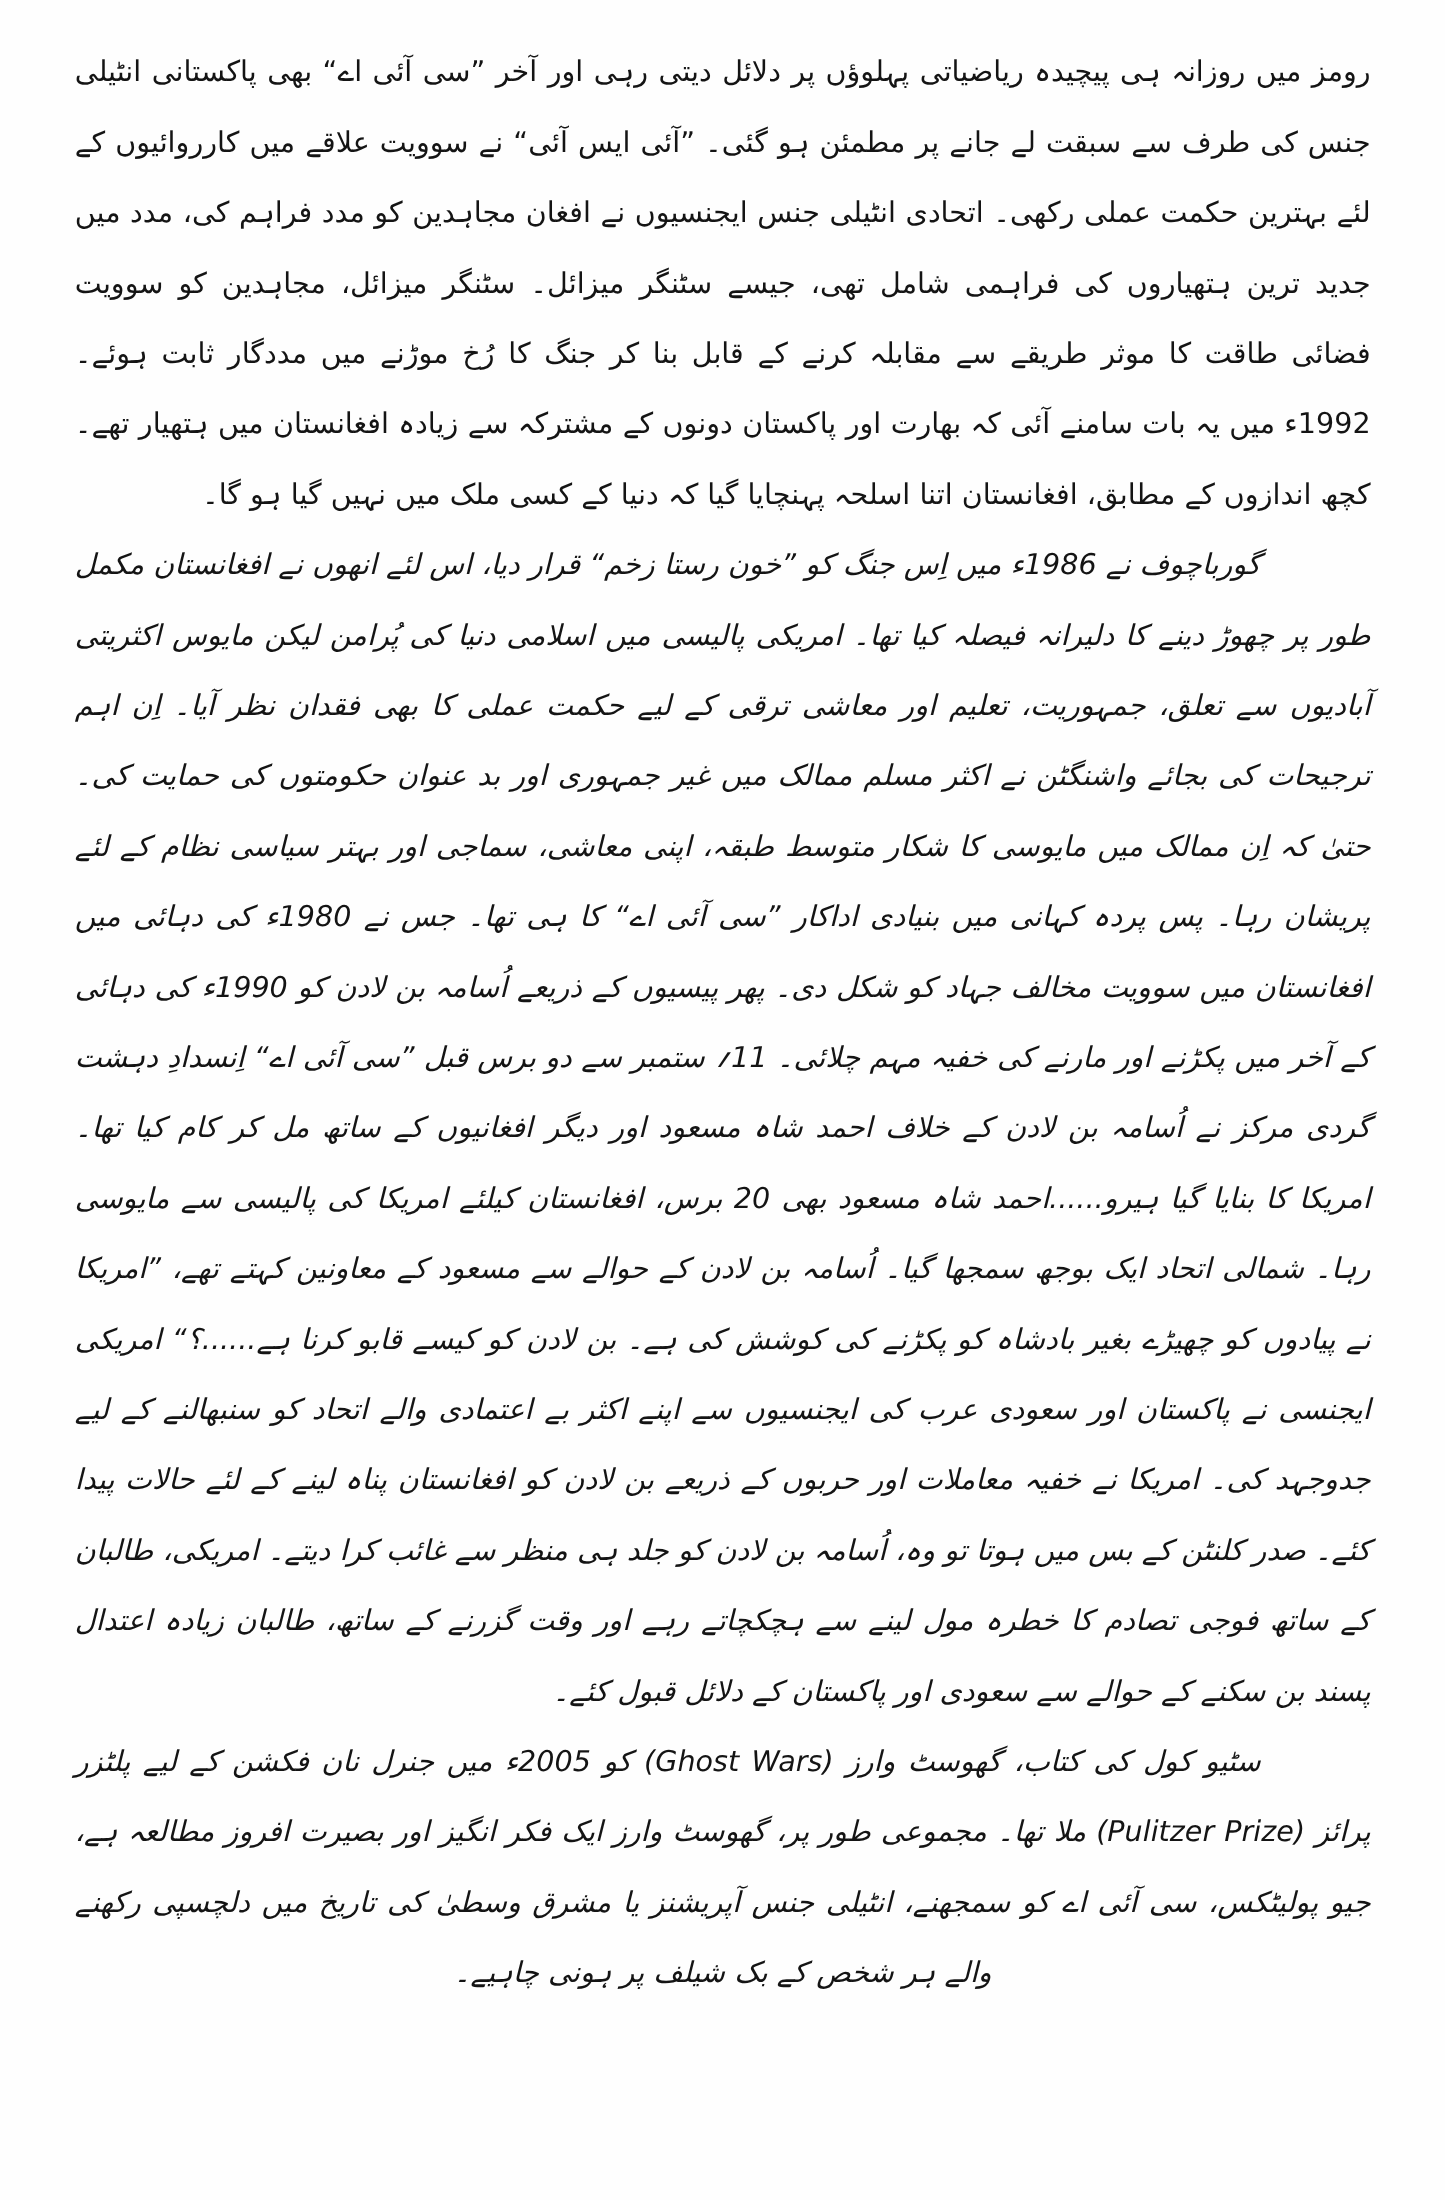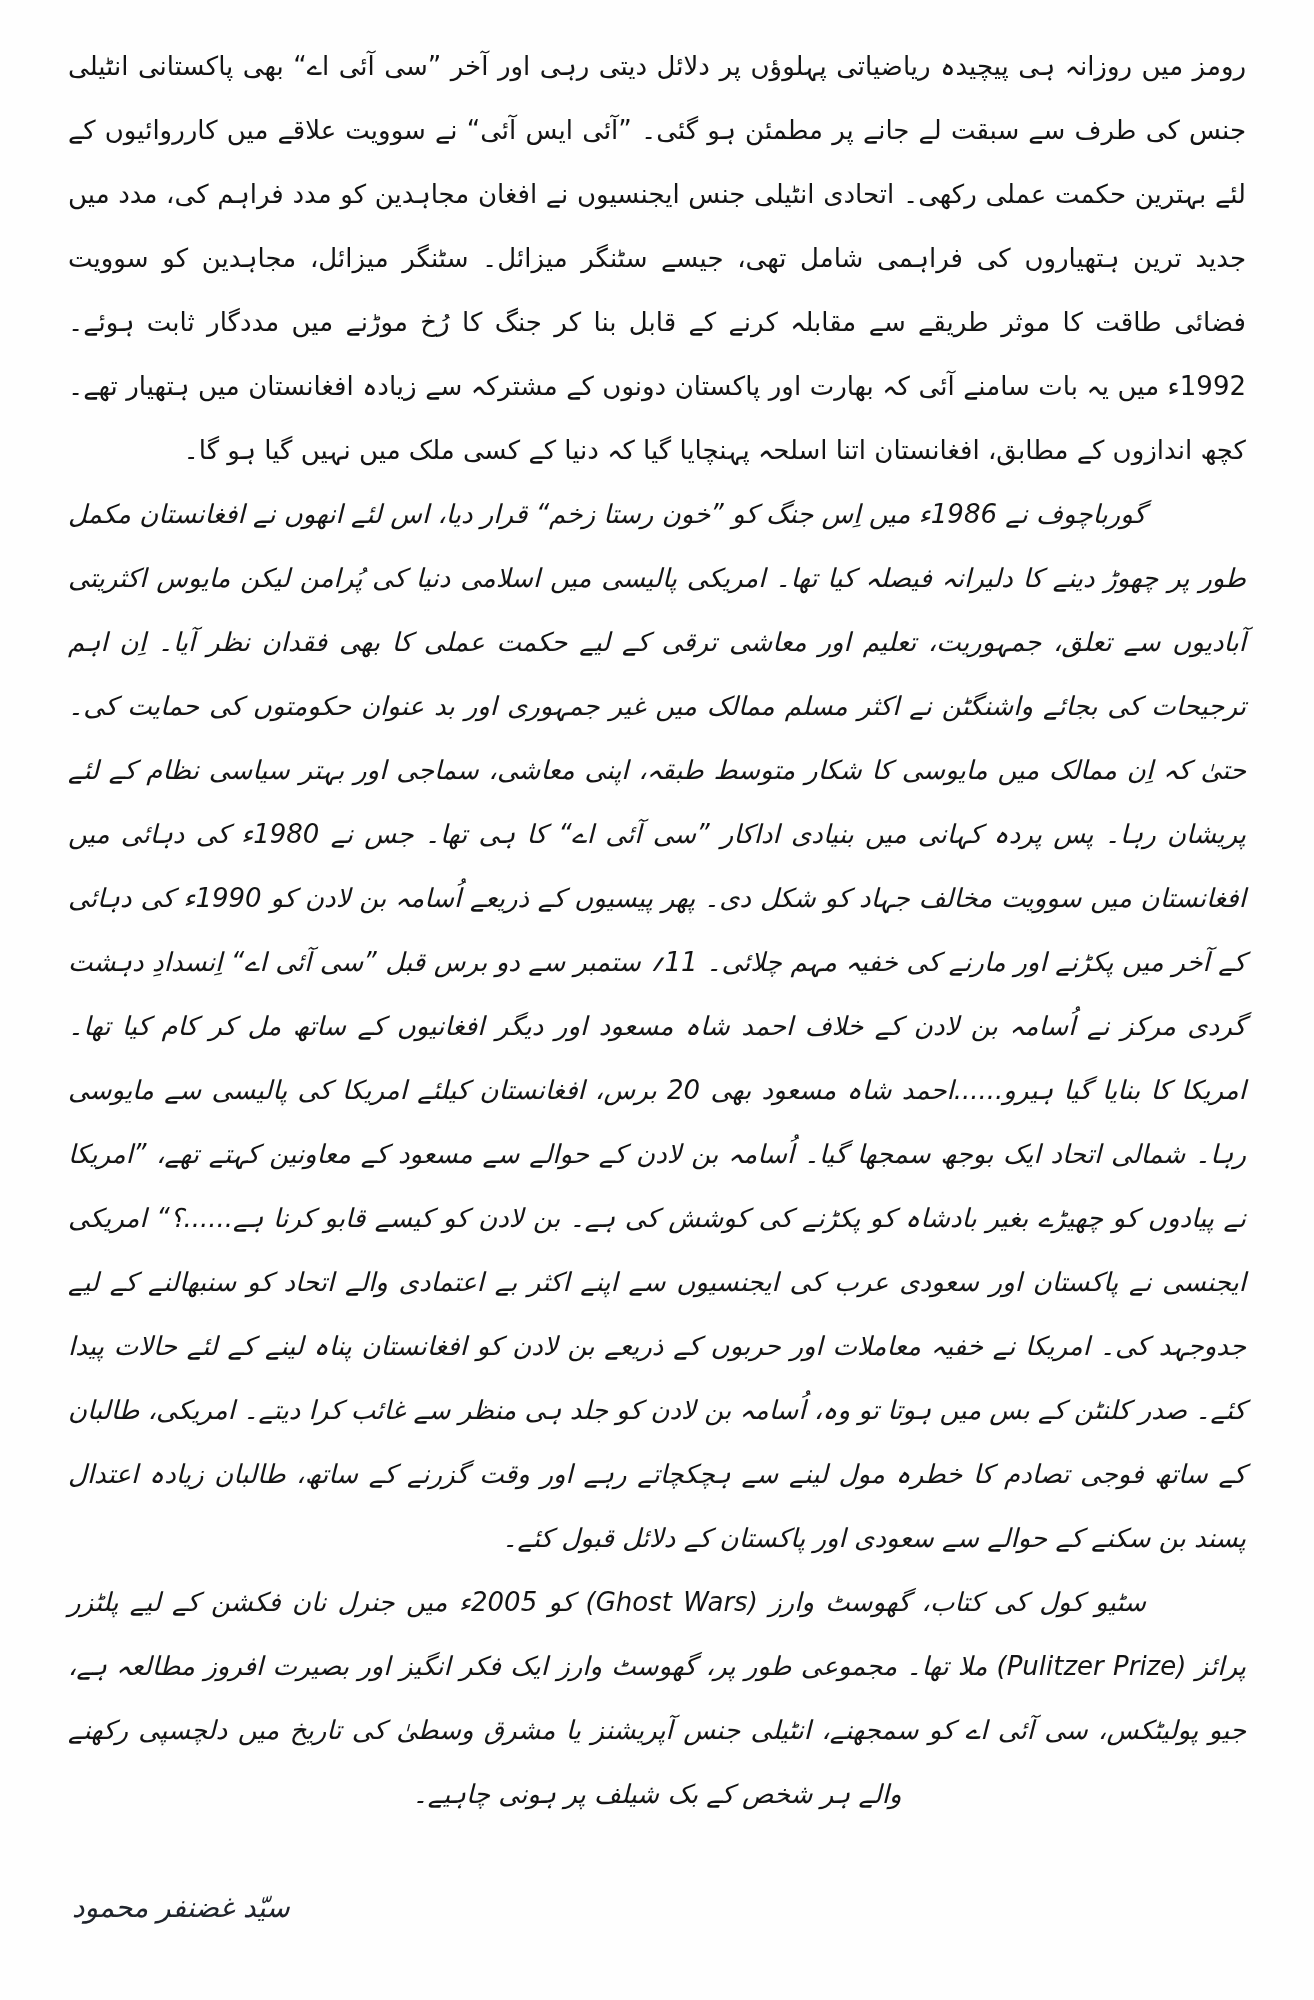--- a/index.html
+++ b/index.html
@@ -50,14 +50,13 @@
 </head>
 <body>
 
 <div class="page">
   <div class="text-block" dir="rtl">
     <p class="para">رومز میں روزانہ ہی پیچیدہ ریاضیاتی پہلوؤں پر دلائل دیتی رہی اور آخر ”سی آئی اے“ بھی پاکستانی انٹیلی جنس کی طرف سے سبقت لے جانے پر مطمئن ہو گئی۔ ”آئی ایس آئی“ نے سوویت علاقے میں کارروائیوں کے لئے بہترین حکمت عملی رکھی۔ اتحادی انٹیلی جنس ایجنسیوں نے افغان مجاہدین کو مدد فراہم کی، مدد میں جدید ترین ہتھیاروں کی فراہمی شامل تھی، جیسے سٹنگر میزائل۔ سٹنگر میزائل، مجاہدین کو سوویت فضائی طاقت کا موثر طریقے سے مقابلہ کرنے کے قابل بنا کر جنگ کا رُخ موڑنے میں مددگار ثابت ہوئے۔ 1992ء میں یہ بات سامنے آئی کہ بھارت اور پاکستان دونوں کے مشترکہ سے زیادہ افغانستان میں ہتھیار تھے۔ کچھ اندازوں کے مطابق، افغانستان اتنا اسلحہ پہنچایا گیا کہ دنیا کے کسی ملک میں نہیں گیا ہو گا۔</p>
     <p class="para indent">گورباچوف نے 1986ء میں اِس جنگ کو ”خون رستا زخم“ قرار دیا، اس لئے انھوں نے افغانستان مکمل طور پر چھوڑ دینے کا دلیرانہ فیصلہ کیا تھا۔ امریکی پالیسی میں اسلامی دنیا کی پُرامن لیکن مایوس اکثریتی آبادیوں سے تعلق، جمہوریت، تعلیم اور معاشی ترقی کے لیے حکمت عملی کا بھی فقدان نظر آیا۔ اِن اہم ترجیحات کی بجائے واشنگٹن نے اکثر مسلم ممالک میں غیر جمہوری اور بد عنوان حکومتوں کی حمایت کی۔ حتیٰ کہ اِن ممالک میں مایوسی کا شکار متوسط طبقہ، اپنی معاشی، سماجی اور بہتر سیاسی نظام کے لئے پریشان رہا۔ پس پردہ کہانی میں بنیادی اداکار ”سی آئی اے“ کا ہی تھا۔ جس نے 1980ء کی دہائی میں افغانستان میں سوویت مخالف جہاد کو شکل دی۔ پھر پیسیوں کے ذریعے اُسامہ بن لادن کو 1990ء کی دہائی کے آخر میں پکڑنے اور مارنے کی خفیہ مہم چلائی۔ 11؍ ستمبر سے دو برس قبل ”سی آئی اے“ اِنسدادِ دہشت گردی مرکز نے اُسامہ بن لادن کے خلاف احمد شاہ مسعود اور دیگر افغانیوں کے ساتھ مل کر کام کیا تھا۔ امریکا کا بنایا گیا ہیرو......احمد شاہ مسعود بھی 20 برس، افغانستان کیلئے امریکا کی پالیسی سے مایوسی رہا۔ شمالی اتحاد ایک بوجھ سمجھا گیا۔ اُسامہ بن لادن کے حوالے سے مسعود کے معاونین کہتے تھے، ”امریکا نے پیادوں کو چھیڑے بغیر بادشاہ کو پکڑنے کی کوشش کی ہے۔ بن لادن کو کیسے قابو کرنا ہے......؟“ امریکی ایجنسی نے پاکستان اور سعودی عرب کی ایجنسیوں سے اپنے اکثر بے اعتمادی والے اتحاد کو سنبھالنے کے لیے جدوجہد کی۔ امریکا نے خفیہ معاملات اور حربوں کے ذریعے بن لادن کو افغانستان پناہ لینے کے لئے حالات پیدا کئے۔ صدر کلنٹن کے بس میں ہوتا تو وہ، اُسامہ بن لادن کو جلد ہی منظر سے غائب کرا دیتے۔ امریکی، طالبان کے ساتھ فوجی تصادم کا خطرہ مول لینے سے ہچکچاتے رہے اور وقت گزرنے کے ساتھ، طالبان زیادہ اعتدال پسند بن سکنے کے حوالے سے سعودی اور پاکستان کے دلائل قبول کئے۔</p>
     <p class="para indent last-center">سٹیو کول کی کتاب، گھوسٹ وارز (Ghost Wars) کو 2005ء میں جنرل نان فکشن کے لیے پلٹزر پرائز (Pulitzer Prize) ملا تھا۔ مجموعی طور پر، گھوسٹ وارز ایک فکر انگیز اور بصیرت افروز مطالعہ ہے، جیو پولیٹکس، سی آئی اے کو سمجھنے، انٹیلی جنس آپریشنز یا مشرق وسطیٰ کی تاریخ میں دلچسپی رکھنے والے ہر شخص کے بک شیلف پر ہونی چاہیے۔</p>
   </div>
 
-  <div class="signature" dir="rtl">سیّد غضنفر محمود</div>
 </div>
 
 </body></html>

